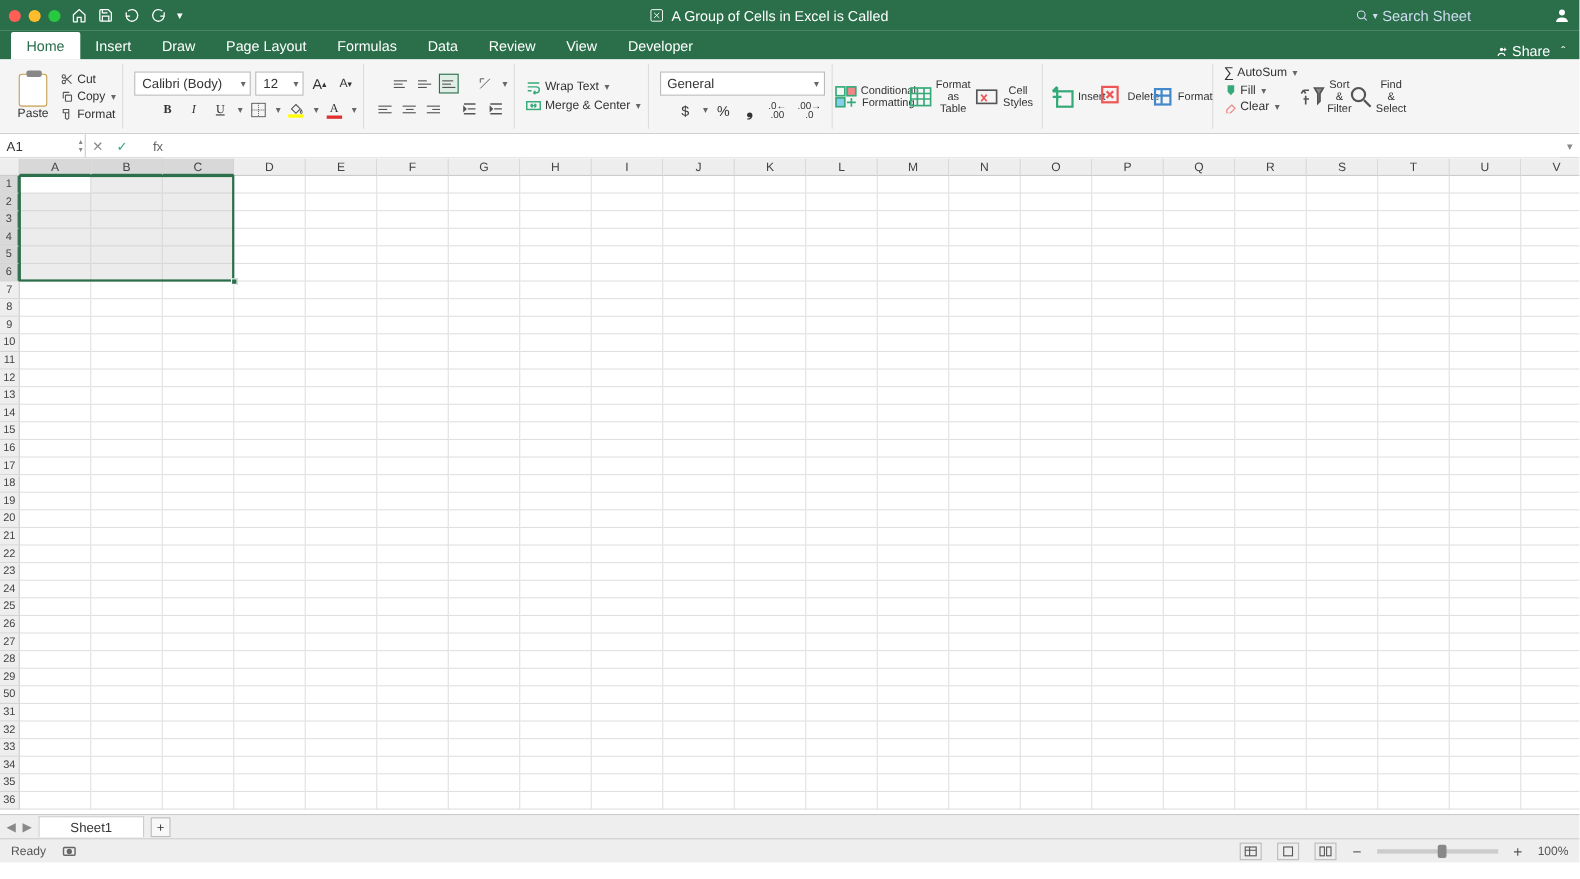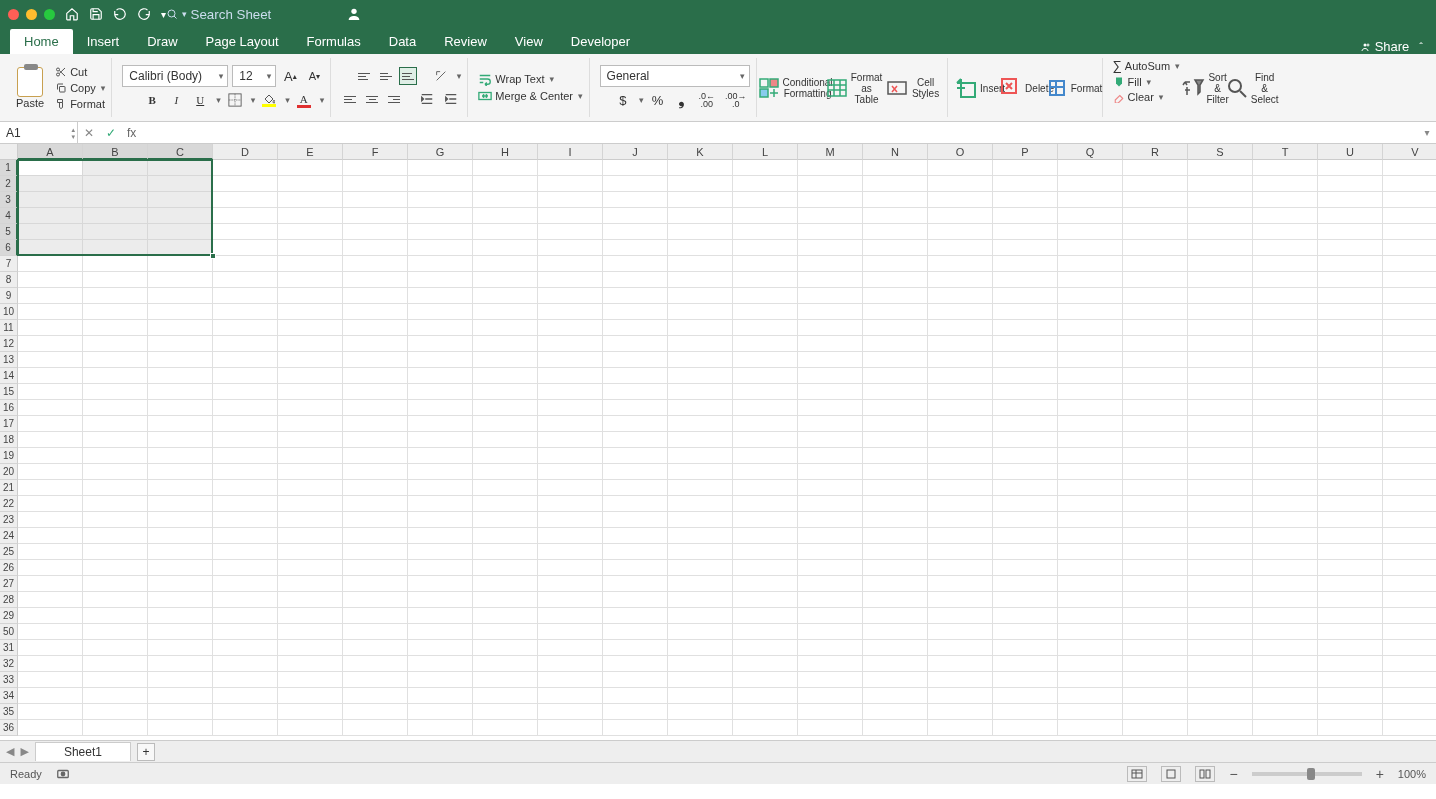--- a/index.html
+++ b/index.html
@@ -44,21 +44,21 @@
 .align-box{width:18px;height:18px;border:1px solid transparent;display:flex;flex-direction:column;justify-content:center;gap:2px;padding:2px;cursor:pointer;}
 .align-box.sel-b{border-color:#2a6e4a;background:#dfeee6;}
 .al-line{height:1px;background:#555;}
 .color-strip{height:3px;width:14px;}
 
 
 .fbar { height:22px; border-bottom:1px solid #ccc; display:flex; align-items:center; background:#fff;}
 .namebox { width:78px; border-right:1px solid #ccc; height:100%; display:flex; align-items:center; padding:0 6px; font-size:12px; position:relative;}
 .namebox .sp{position:absolute;right:2px;display:flex;flex-direction:column;font-size:7px;color:#888;line-height:7px;}
 .fb-btn{width:22px;text-align:center;color:#888;cursor:pointer;}
-.fx{color:#666;margin-left:5px;}
+.fx{color:#666;margin-left:17px;}
 .fb-input{flex:1;border:none;height:100%;padding:0 4px;font-size:12px;}
 .fb-exp{width:18px;text-align:center;color:#888;cursor:pointer;font-size:10px;}
 
 
 .grid-wrap{position:relative;height:596px;overflow:hidden;background:#fff;}
 .corner{position:absolute;left:0;top:0;width:18px;height:16px;background:#eee;border-right:1px solid #ccc;border-bottom:1px solid #ccc;}
 .colheads{position:absolute;left:18px;top:0;height:16px;display:flex;}
 .ch{width:65px;border-right:1px solid #d4d4d4;border-bottom:1px solid #ccc;background:#eee;text-align:center;font-size:11px;color:#444;line-height:16px;cursor:pointer;}
 .ch.seln{background:#d8d8d8;border-bottom:2px solid #2a6e4a;}
 .rowheads{position:absolute;left:0;top:16px;width:18px;}
@@ -110,20 +110,27 @@
       <svg width="14" height="14" viewBox="0 0 24 24" fill="none" stroke="#fff" stroke-width="2">
           <path d="M3 7v6h6M3 13a9 9 0 1 0 3-7.7"></path>
         </svg>
     </span>
     <span class="tb-icon">
       <svg width="14" height="14" viewBox="0 0 24 24" fill="none" stroke="#fff" stroke-width="2">
           <path d="M21 7v6h-6M21 13a9 9 0 1 1-3-7.7"></path>
         </svg>
     </span>
     <span class="tb-icon" style="font-size:10px;">▾</span>
+  </div>
+  <div class="title">
+    <svg width="14" height="14" viewBox="0 0 24 24" fill="#fff">
+        <rect x="3" y="3" width="18" height="18" rx="2" fill="none" stroke="#fff" stroke-width="1.5"></rect>
+        <path d="M8 8l8 8M16 8l-8 8" stroke="#fff" stroke-width="1.5"></path>
+      </svg>
+    <span>A Group of Cells in Excel is Called</span>
   </div>
   <div class="search-area">
     <svg width="12" height="12" viewBox="0 0 24 24" fill="none" stroke="#cde" stroke-width="2">
         <circle cx="11" cy="11" r="7"></circle>
         <path d="M21 21l-5-5"></path>
       </svg>
     <span style="font-size:9px">▾</span>
     <input placeholder="Search Sheet" style="">
   </div>
   <span class="user-ico">

